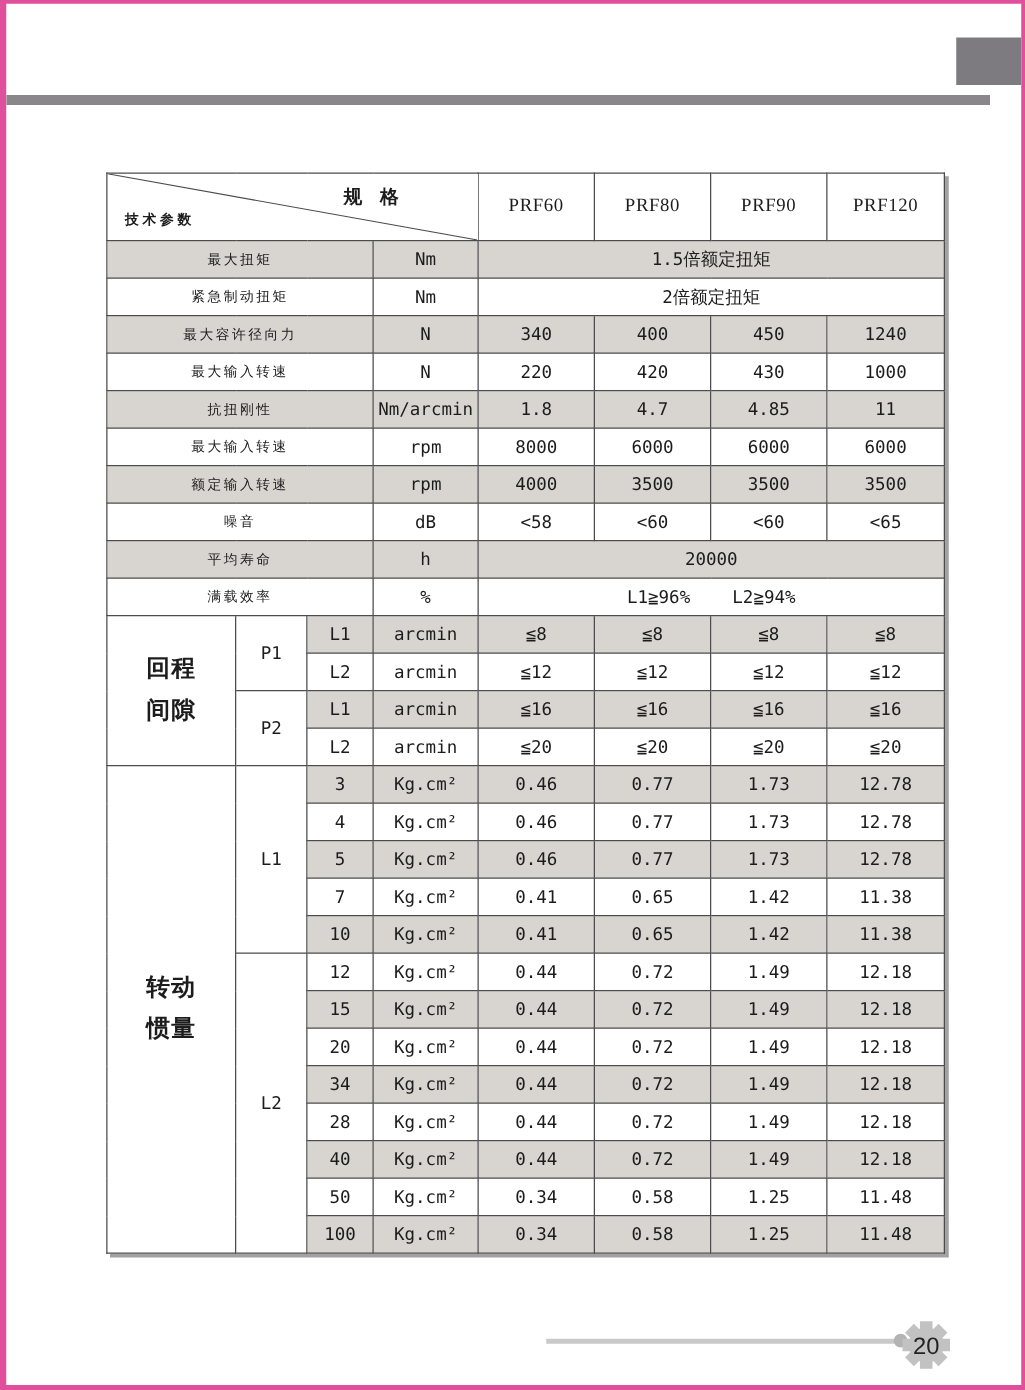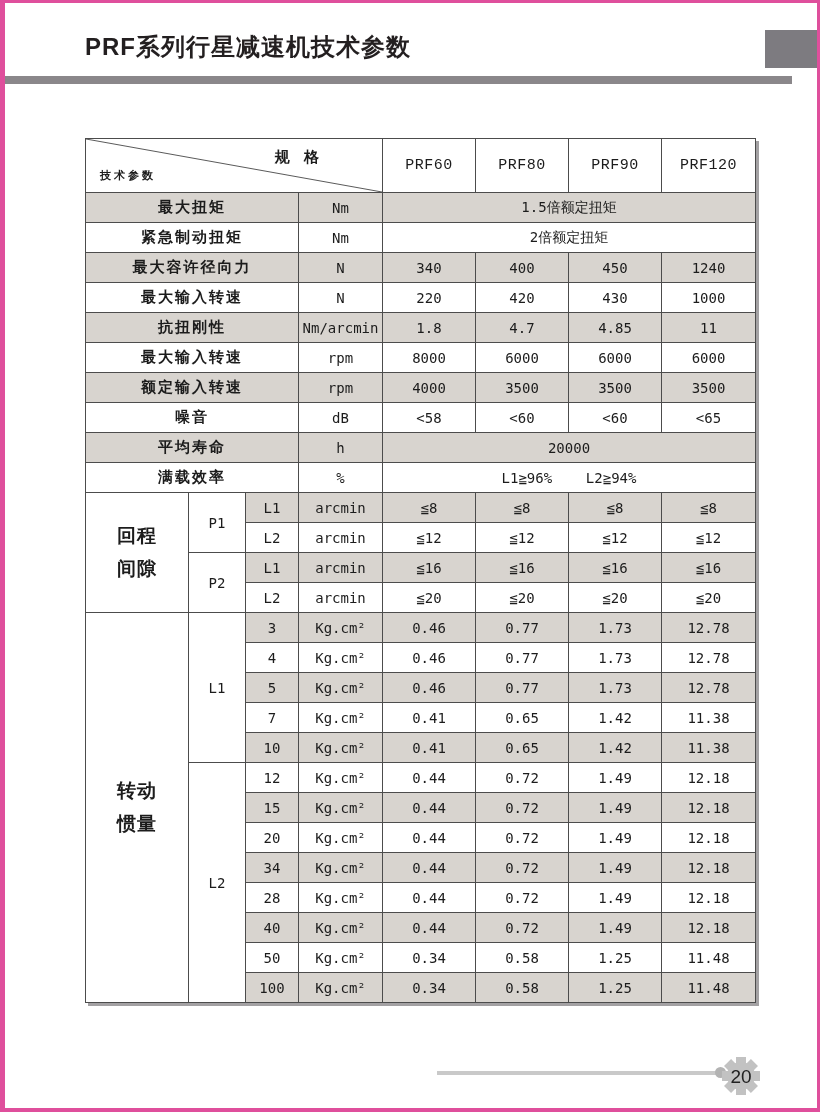--- a/index.html
+++ b/index.html
@@ -33,39 +33,38 @@
     border:1px solid #4c4c4c;padding:0;margin:0;
     text-align:center;vertical-align:middle;overflow:hidden;
   }
   .spec thead tr{height:54px;}
   .spec tbody tr{height:30px;}
   .shaded{background:#d8d4cf;}
   .corner{position:relative;background:#fff;}
   .corner svg{position:absolute;left:0;top:0;width:100%;height:100%;}
   .corner-top{position:absolute;top:9px;right:58px;font-size:15px;font-weight:bold;letter-spacing:5px;}
   .corner-bottom{position:absolute;bottom:9px;left:14px;font-size:11px;font-weight:bold;letter-spacing:3px;}
-  th.model{font-size:15px;font-weight:normal;letter-spacing:0.5px;font-family:Liberation Mono, monospace;}
-  td.param{font-size:15px;font-weight:bold;letter-spacing:2px;font-family:"Liberation Sans",sans-serif;}
+  th.model{font-size:15px;font-weight:normal;letter-spacing:0.5px;font-family:Liberation Serif, serif;}
+  td.param{font-size:11px;font-weight:normal;letter-spacing:2px;font-family:"Liberation Sans",sans-serif;}
   td.group{font-size:19px;font-weight:bold;letter-spacing:1px;background:#fff;}
   td.group div{line-height:1.7;}
   td.unit,td.val,td.key,td.sub{
     font-size:14px;
     font-family:"DejaVu Sans Mono","DejaVu Sans",monospace;
   }
   td.sub{background:#fff;}
   .footer-line{position:absolute;left:432px;top:1068px;width:281px;height:4px;background:#c9c9c9;}
   .footer-dot{position:absolute;left:710px;top:1064px;width:11px;height:11px;border-radius:50%;background:#b3b3b3;}
   .gear{position:absolute;left:714px;top:1051px;}
 </style>
 </head>
 <body>
 
 <div class="page">
 
-  <div class="page-title">PRF系列行星减速机技术参数</div>
   <div class="title-rule"></div>
   <div class="corner-square"></div>
 
   <table class="spec" id="spec-table">
     <colgroup>
       <col style="width:103px">
         <col style="width:57px">
         <col style="width:53px">
         <col style="width:84px">
       <col style="width:93px">

